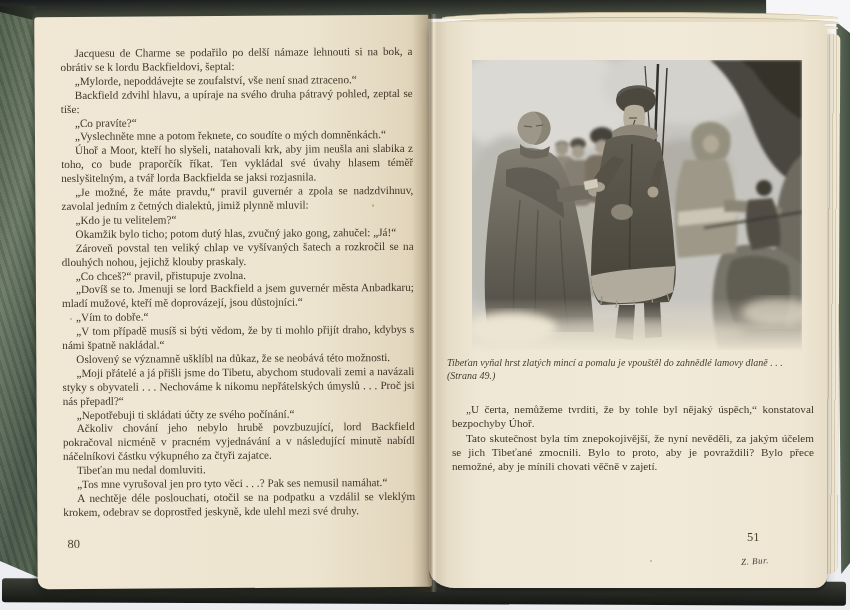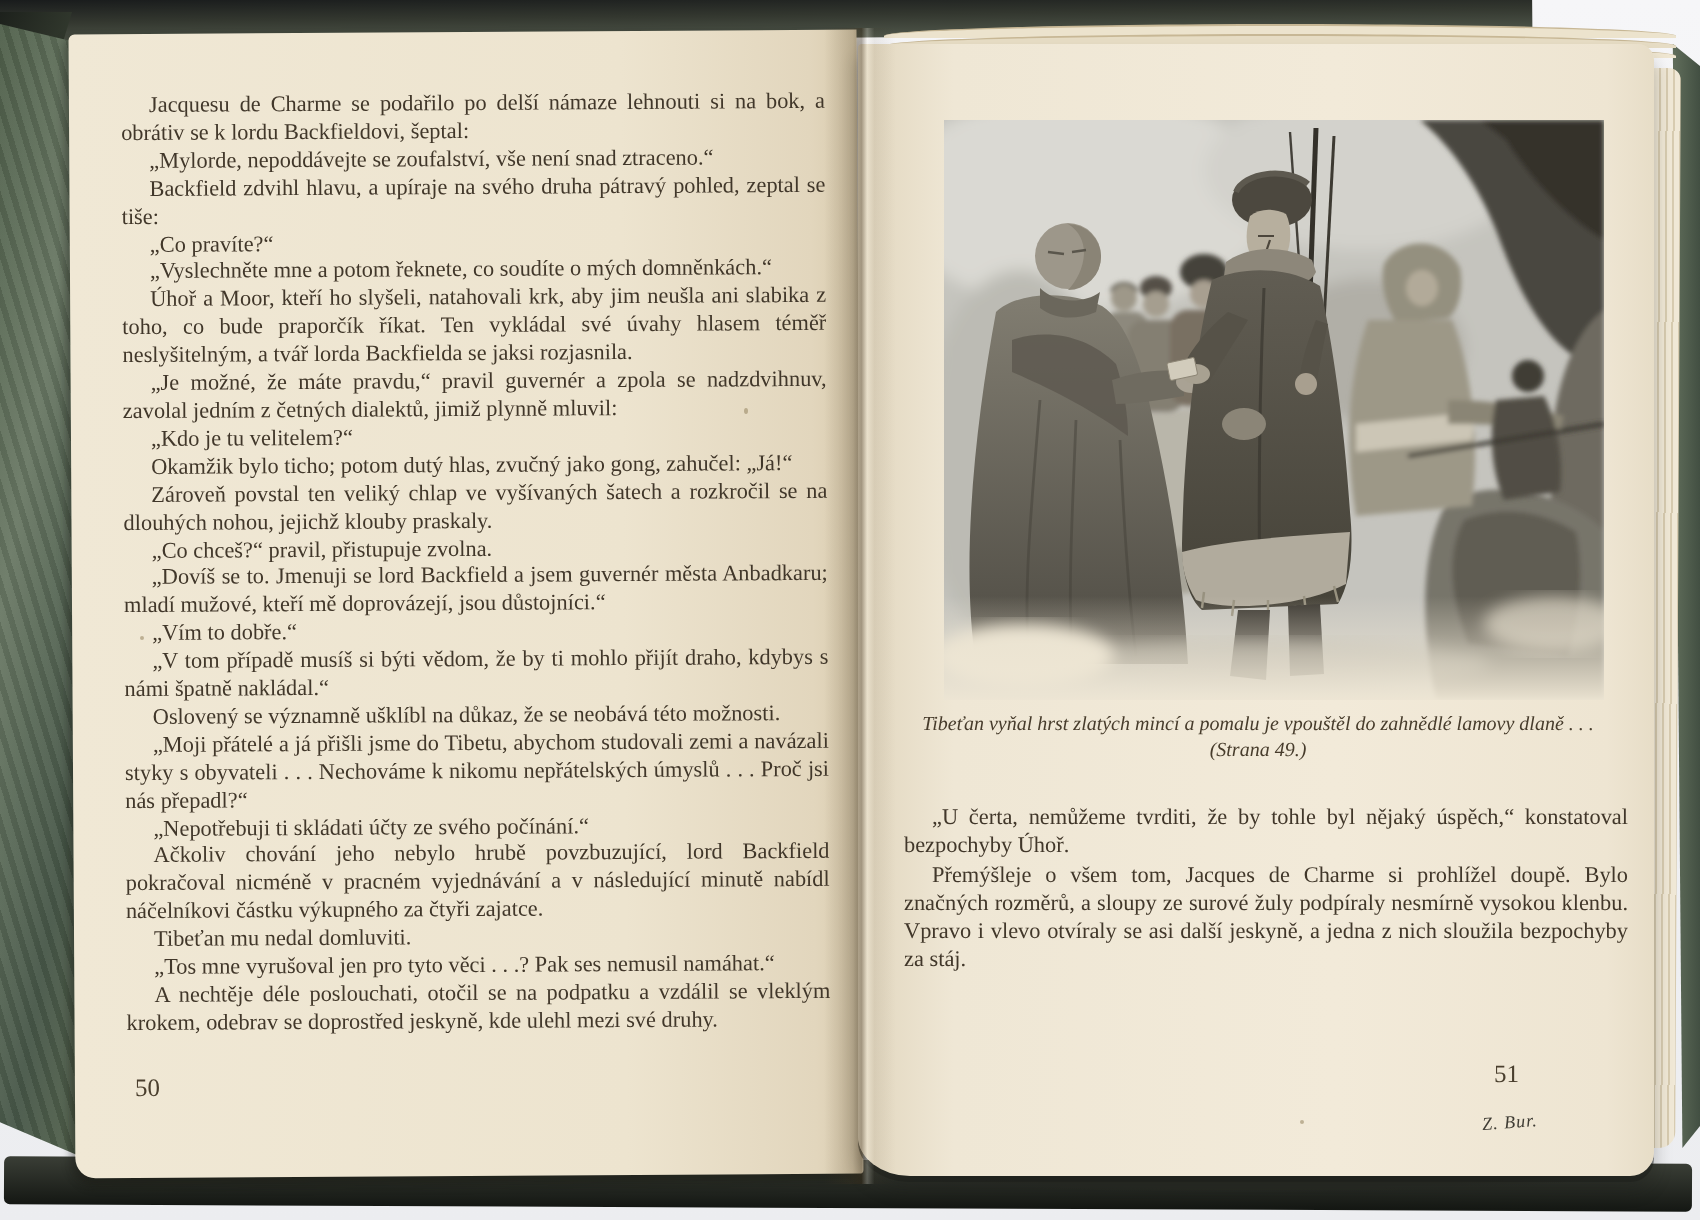--- a/index.html
+++ b/index.html
@@ -64,21 +64,21 @@
   .pagenum{position:absolute;font-size:12.5px;color:#4a3f2e;}
   .pagenum-left{left:30px;top:520px;}
   .pagenum-right{left:318px;top:508px;text-align:center;}
 
   
   .illustration{position:absolute;left:43px;top:38px;width:330px;height:290px;
     background:#c7c6c0;box-shadow:inset 0 0 8px rgba(40,40,30,.15);}
   .illustration svg{display:block;width:100%;height:100%;}
   .signature{position:absolute;right:58px;bottom:22px;font-style:italic;font-size:9px;
     color:#3e3b33;transform:rotate(-4deg);letter-spacing:.5px;}
-  .caption{position:absolute;left:18px;top:334px;width:364px;text-align:center;
+  .caption{position:absolute;left:18px;top:334px;width:364px;
     font-style:italic;font-size:10px;line-height:13px;color:#473c2c;}
 
   .speck{position:absolute;border-radius:50%;background:#9b8a68;opacity:.6;z-index:6;}
 </style>
 </head>
 <body>
 
 <div class="photo">
 
   <div class="cover-top"></div>
@@ -113,21 +113,21 @@
         <p>„Vím to dobře.“</p>
         <p>„V tom případě musíš si býti vědom, že by ti mohlo přijít draho, kdybys s námi špatně nakládal.“</p>
         <p>Oslovený se významně ušklíbl na důkaz, že se neobává této možnosti.</p>
         <p>„Moji přátelé a já přišli jsme do Tibetu, abychom studovali zemi a navázali styky s obyvateli . . . Nechováme k nikomu nepřátelských úmyslů . . . Proč jsi nás přepadl?“</p>
         <p>„Nepotřebuji ti skládati účty ze svého počínání.“</p>
         <p>Ačkoliv chování jeho nebylo hrubě povzbuzující, lord Backfield pokračoval nicméně v pracném vyjednávání a v následující minutě nabídl náčelníkovi částku výkupného za čtyři zajatce.</p>
         <p>Tibeťan mu nedal domluviti.</p>
         <p>„Tos mne vyrušoval jen pro tyto věci . . .? Pak ses nemusil namáhat.“</p>
         <p>A nechtěje déle poslouchati, otočil se na podpatku a vzdálil se vleklým krokem, odebrav se doprostřed jeskyně, kde ulehl mezi své druhy.</p>
       </div>
-    <div class="pagenum pagenum-left">50</div>
+    <div class="pagenum pagenum-left">80</div>
   </div>
 
   <div class="page page-right">
 
     <div class="illustration" role="img" aria-label="Kresba: Tibeťan v kožešinovém kabátě vpouští zlaté mince do dlaně lamy, v pozadí další postavy a skály jeskyně">
       <svg viewBox="0 0 330 290" preserveAspectRatio="none">
         <defs>
           <filter id="b4">
               <feGaussianBlur stdDeviation="4"></feGaussianBlur>
             </filter>
@@ -241,21 +241,21 @@
         <rect x="0" y="238" width="330" height="52" fill="url(#fadeB)"></rect>
       </svg>
     </div>
     <div class="signature">Z. Bur.</div>
 
     <div class="caption">Tibeťan vyňal hrst zlatých mincí a pomalu je vpouštěl do zahnědlé lamovy dlaně . . . (Strana 49.)</div>
 
     <div class="textcol" lang="cs">
 
     <p>„U čerta, nemůžeme tvrditi, že by tohle byl nějaký úspěch,“ konstatoval bezpochyby Úhoř.</p>
-        <p>Přemýšleje o všem tom, Jacques de Charme si prohlížel doupě. Bylo značných rozměrů, a sloupy ze surové žuly podpíraly nesmírně vysokou klenbu. Vpravo i vlevo otvíraly se asi další jeskyně, a jedna z nich sloužila bezpochyby za stáj.</p>
+        <p>Tato skutečnost byla tím znepokojivější, že nyní nevěděli, za jakým účelem se jich Tibeťané zmocnili. Bylo to proto, aby je povraždili? Bylo přece nemožné, aby je mínili chovati věčně v zajetí.</p>
       </div>
 
     <div class="pagenum pagenum-right">51</div>
   </div>
 
   <div class="gutter"></div>
 
   <div class="speck" style="left:372px;top:204px;width:2px;height:3px;"></div>
   <div class="speck" style="left:650px;top:560px;width:2px;height:2px;"></div>
   <div class="speck" style="left:70px;top:318px;width:2px;height:2px;"></div>

